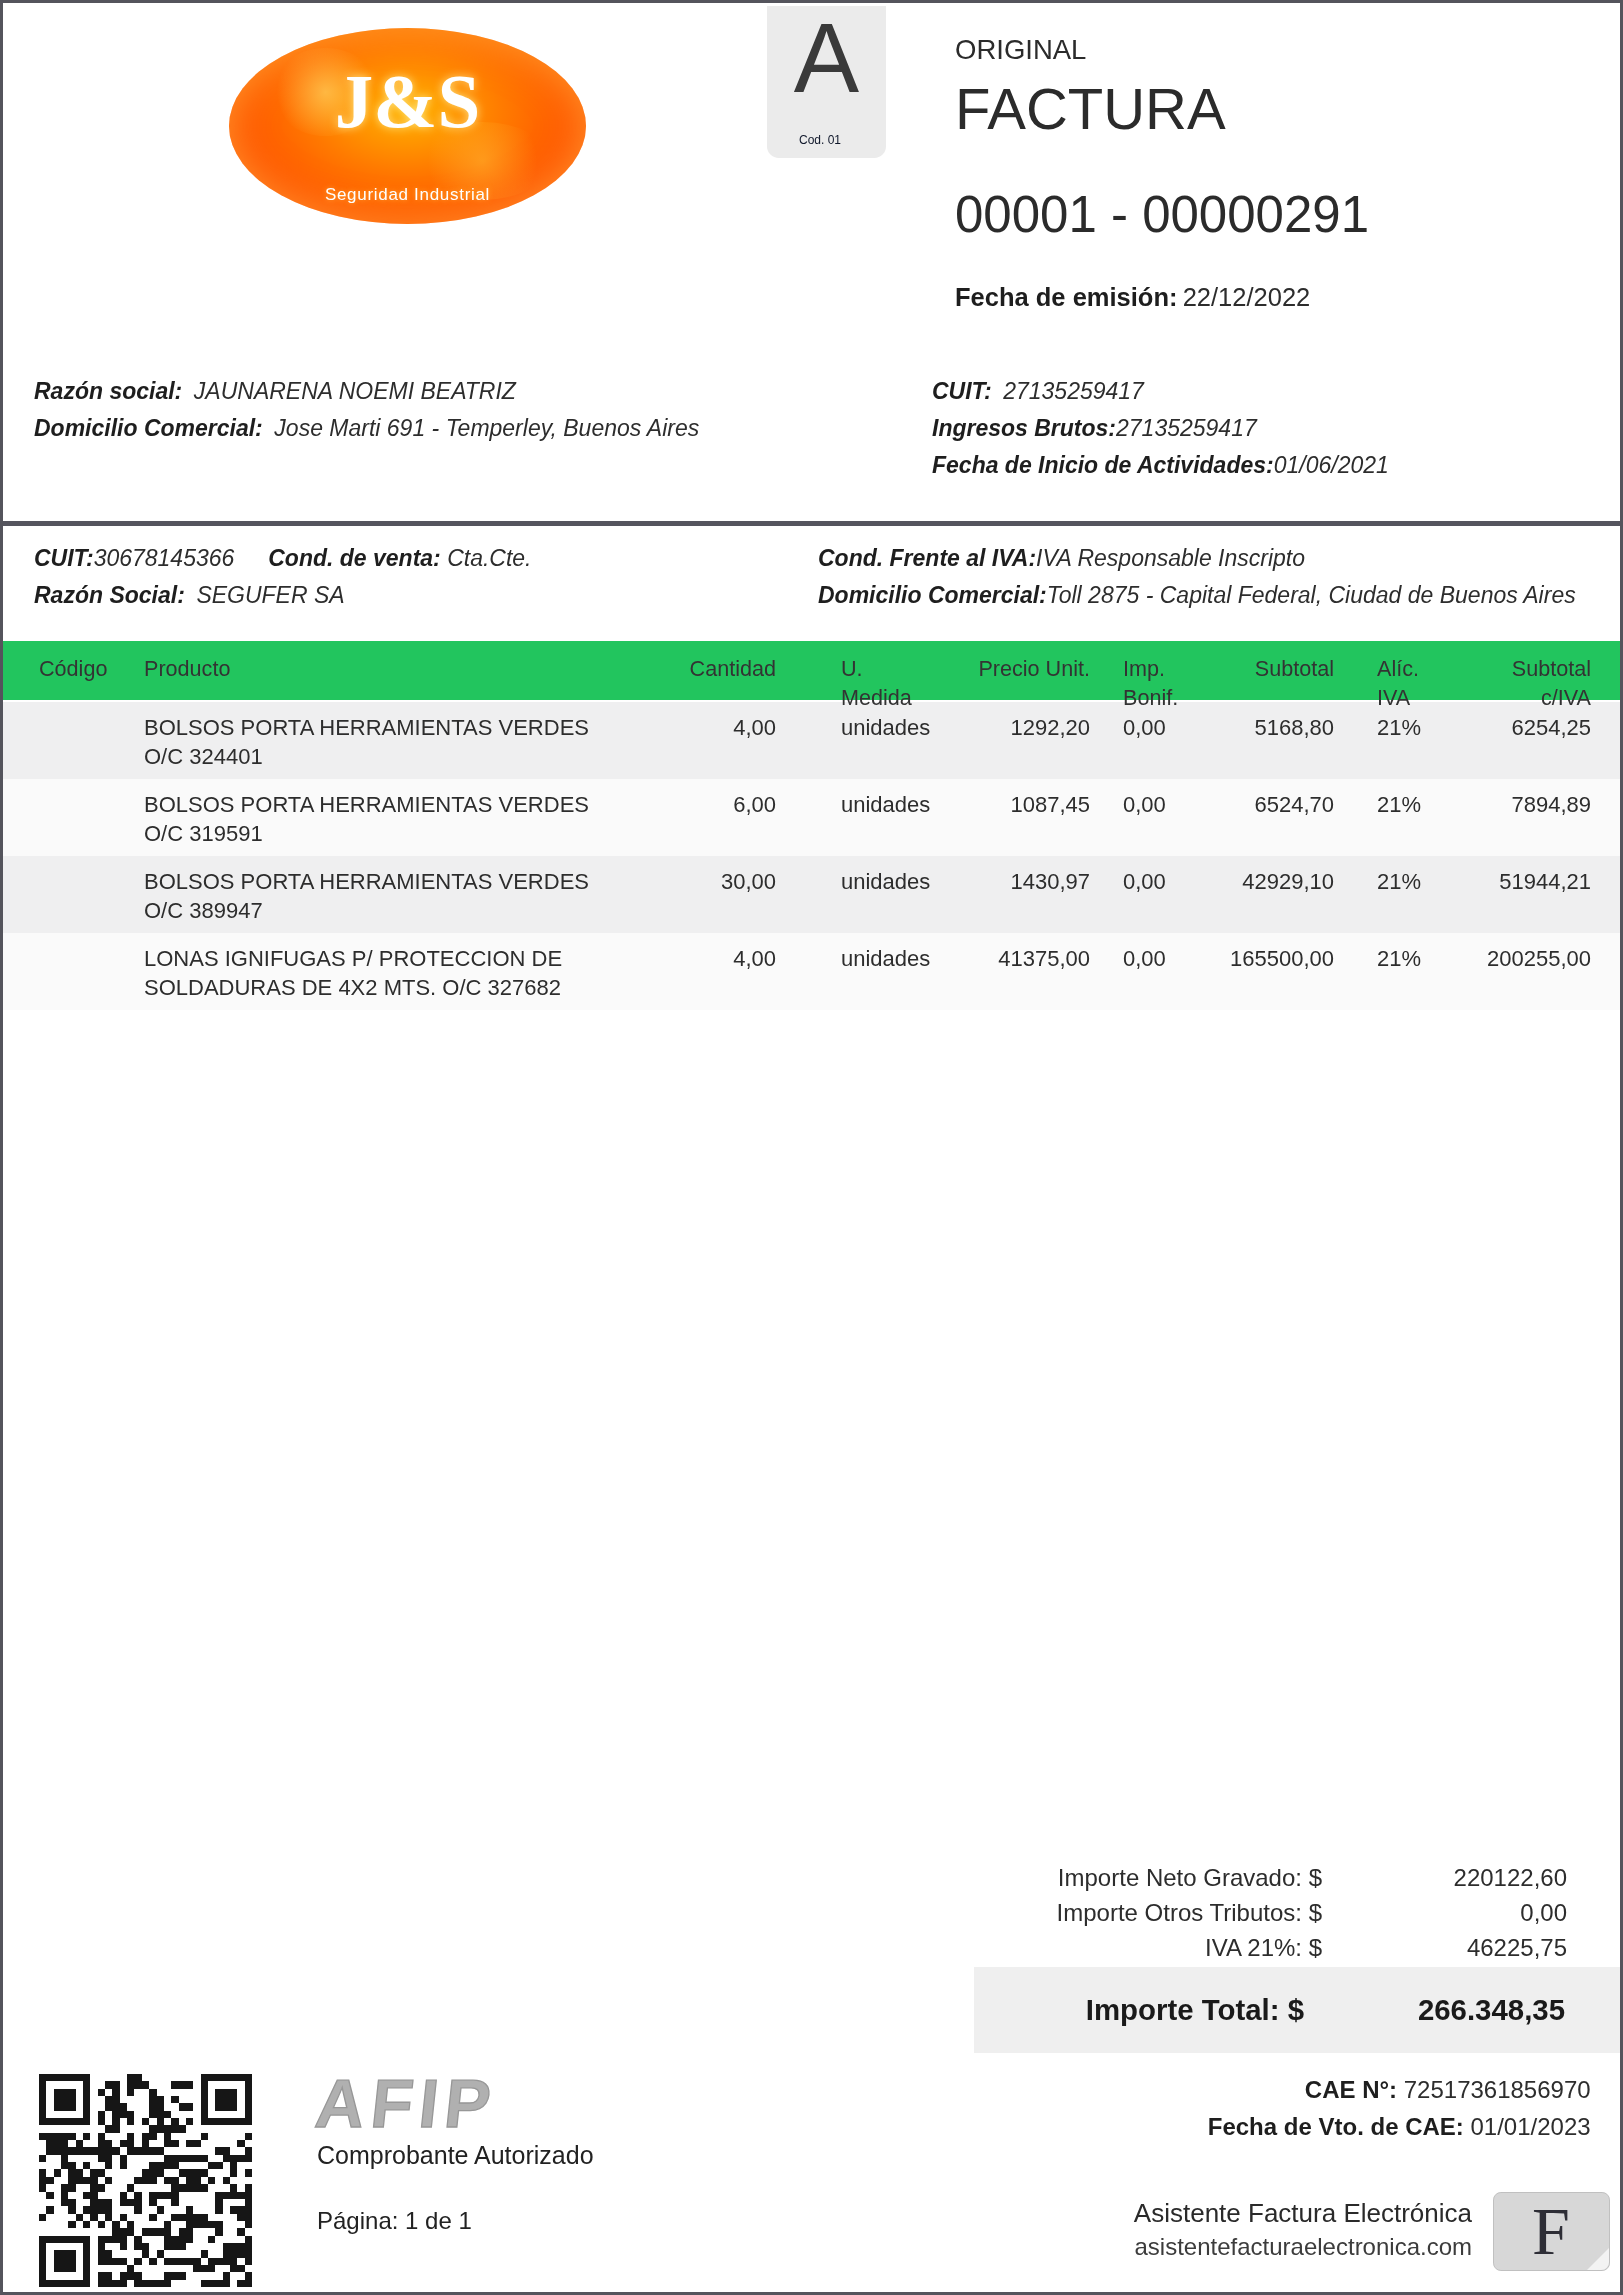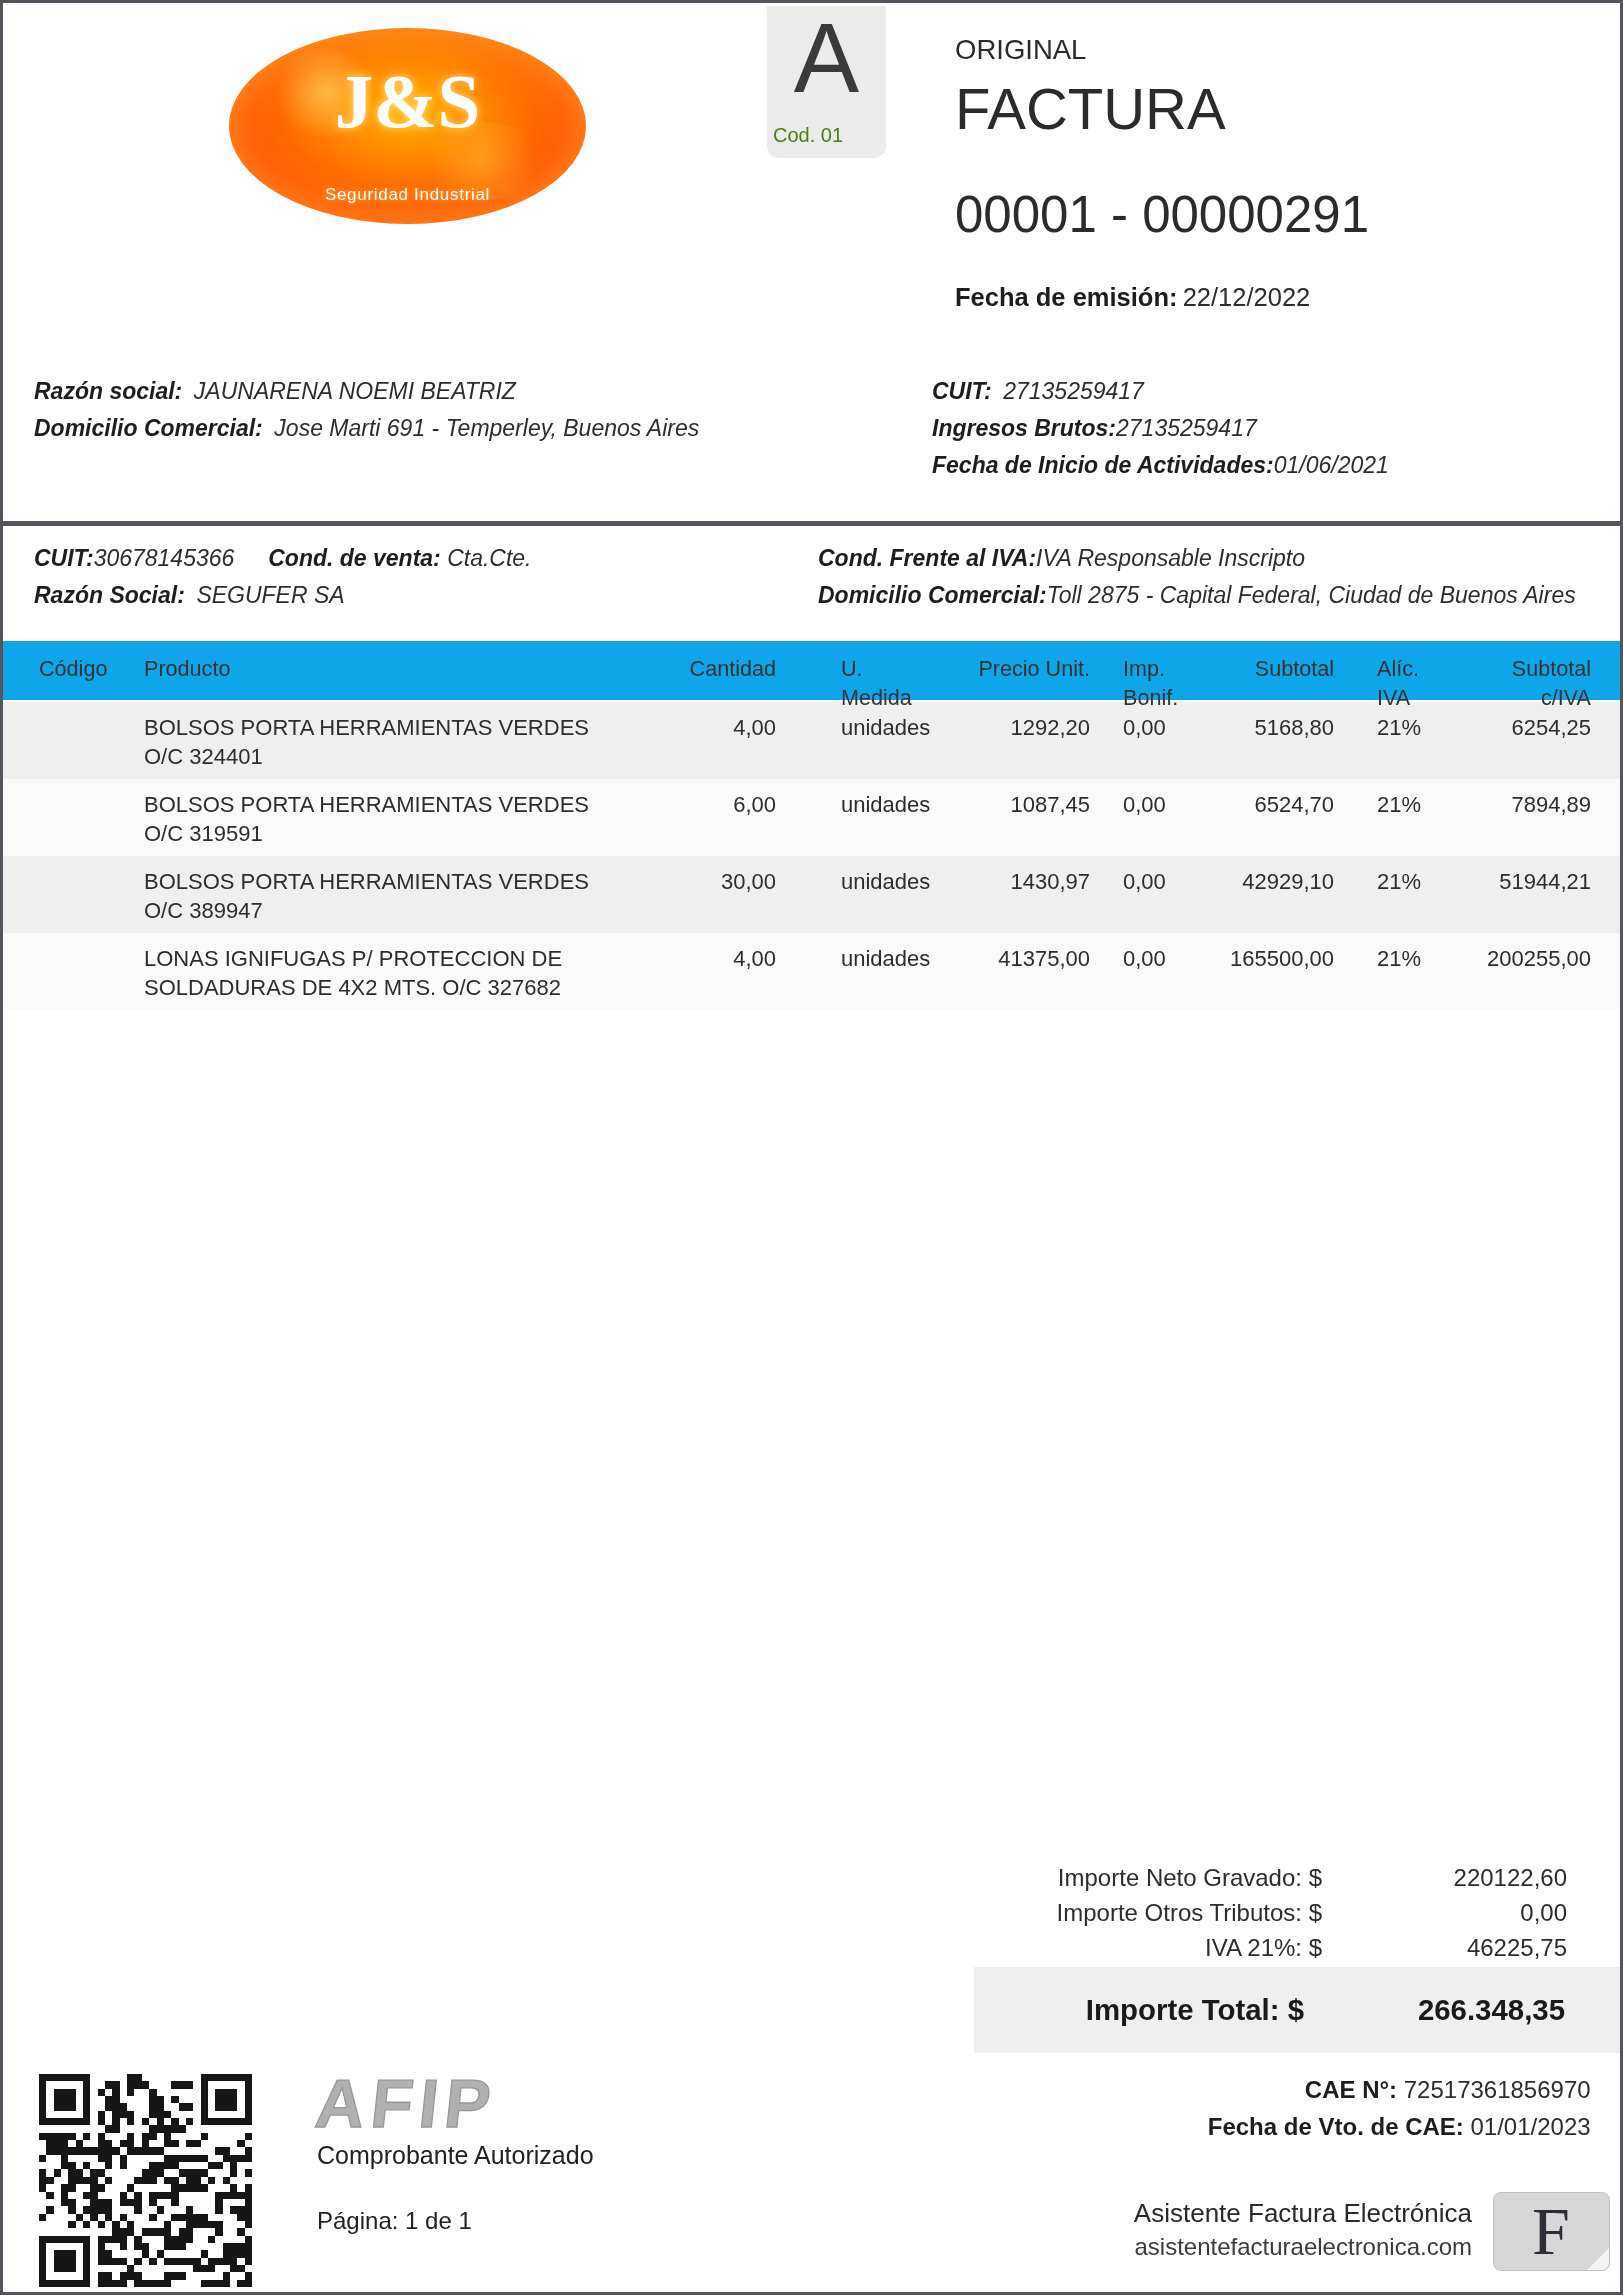--- a/index.html
+++ b/index.html
@@ -17,38 +17,38 @@
         background:radial-gradient(circle,rgba(255,200,60,.45),rgba(255,200,60,0) 70%);}
   #logo-text{position:absolute;left:0;top:29px;width:100%;text-align:center;
         font-family:"Liberation Serif","DejaVu Serif",serif;font-weight:bold;font-size:77px;
         color:#fff;text-shadow:0 0 9.2px rgba(255,235,150,.9);}
   #logo-sub{position:absolute;left:0;top:139px;width:100%;text-align:center;font-size:17px;
         color:#fff;text-shadow:0 0 5.2px rgba(255,180,60,.95);letter-spacing:0.7px;margin-top:18px;}
   #letter-box{position:absolute;left:764px;top:3.3px;width:119px;height:152px;background:#ebebeb;
         border-radius:0 0 11.8px 11.8px;}
   #letter-box .big{position:absolute;left:0;top:2.6px;width:100%;text-align:center;
         font-size:98px;line-height:98px;color:#3a3a3a;}
-  #letter-box .code{position:absolute;left:6px;bottom:11.8px;font-size:20px;color:#4d7c0f;}
+  #letter-box .code{position:absolute;left:32px;bottom:11.8px;font-size:12px;color:#0f172a;}
   #copy-type{position:absolute;left:0;top:31px;font-size:27.5px;color:#2b2b2b;}
   #doc-type{position:absolute;left:0;top:72px;font-size:58px;color:#2b2b2b;}
   #doc-number{position:absolute;left:0;top:182px;font-size:51px;color:#2b2b2b;}
   #issue-line{position:absolute;left:0;top:280px;font-size:25.5px;}
   
   .line{font-size:23px;line-height:37px;font-style:italic;}
   #seller-left{position:absolute;left:31px;top:370px;width:759px;}
   #seller-right{position:absolute;left:929px;top:370px;width:661px;}
   #divider{position:absolute;left:0;top:518px;width:100%;height:4.6px;background:#55555e;}
   #buyer-left{position:absolute;left:31px;top:537px;width:753px;}
   #buyer-right{position:absolute;left:815px;top:537px;width:779px;}
   .gap-label{margin-left:27.5px;}
   .vsp{margin-left:5.2px;}
   
   #items{position:absolute;left:0;top:638px;width:1617px;}
   .trow{display:flex;width:100%;}
-  .thead{background:#0ea5e9;height:59px;border-bottom:2.6px solid #fff;}
+  .thead{background:#22c55e;height:59px;border-bottom:2.6px solid #fff;}
   .tr-odd{background:#efeff0;}
   .tr-even{background:#fafafa;}
   .item-row{height:77px;}
   .cell{box-sizing:border-box;padding-top:10.5px;font-size:22px;line-height:29.4px;white-space:pre-line;}
   .thead .cell{font-size:21.6px;padding-top:13px;line-height:29px;color:#333;}
   .c-codigo{width:105px;padding-left:36px;}
   .c-producto{width:517px;padding-left:36px;}
   .c-cantidad{width:151px;text-align:right;}
   .c-umedida{width:157px;padding-left:65px;}
   .c-precio{width:157px;text-align:right;}

